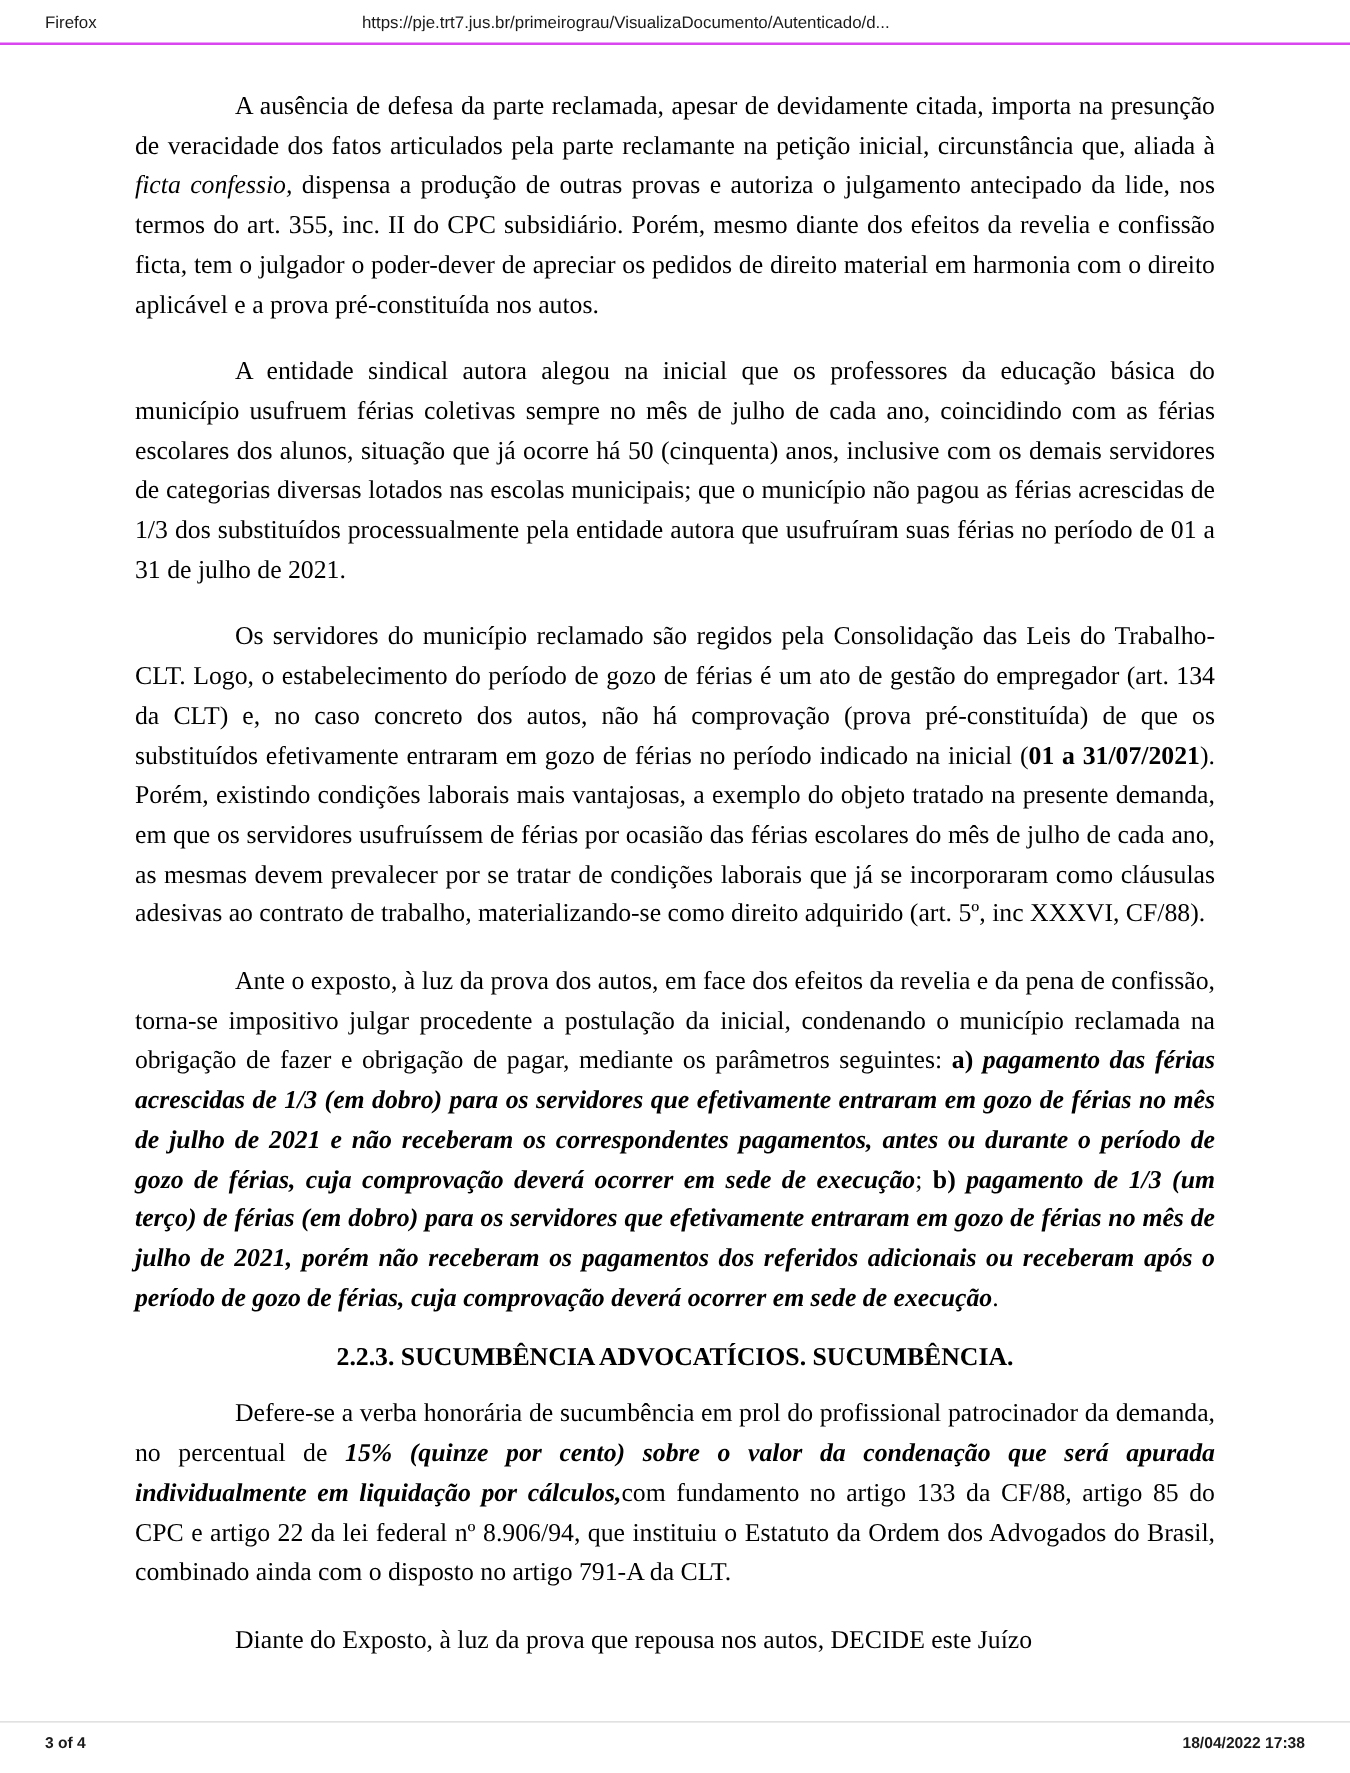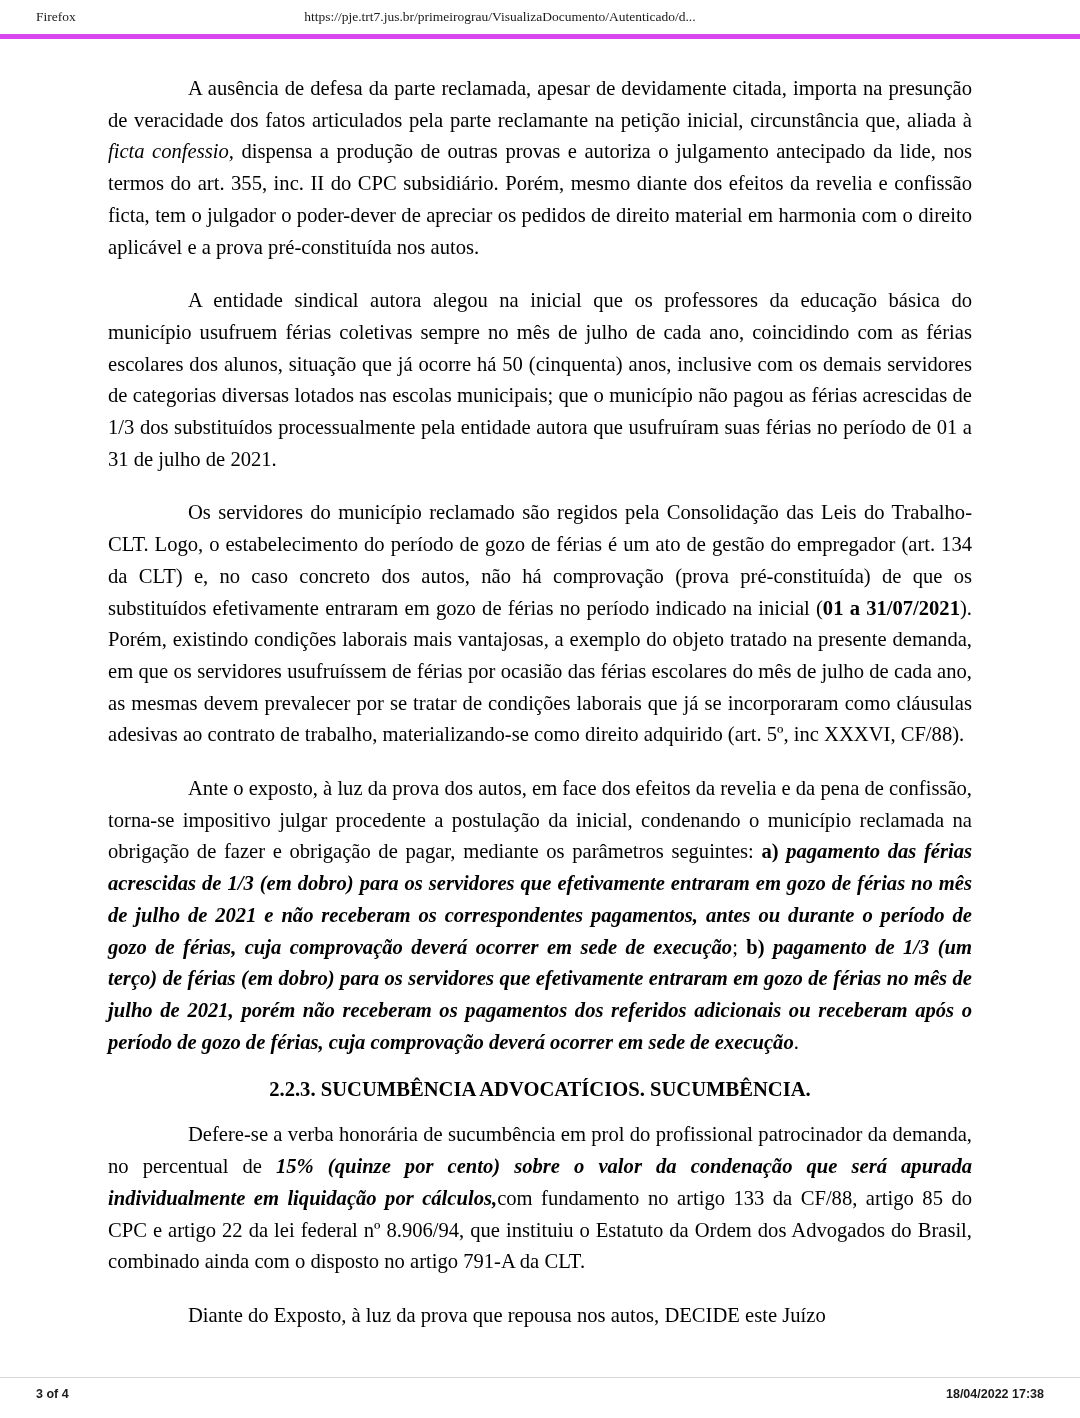--- a/index.html
+++ b/index.html
@@ -24,21 +24,21 @@
   }
   
   .print-header {
     position: absolute;
     top: 0;
     left: 0;
     width: 1080px;
     height: 34px;
     display: flex;
     align-items: center;
-    font-family: Liberation Serif, serif;
+    font-family: Liberation Sans, sans-serif;
     font-size: 13.5px;
     color: #1a1a1a;
     padding: 0 36px;
     box-sizing: border-box;
   }
   .print-header .browser-name {
     flex: 0 0 auto;
   }
   .print-header .doc-url {
     flex: 1 1 auto;
@@ -66,21 +66,21 @@
     font-weight: bold;
   }
   
   .sheet {
     position: absolute;
     top: 34px;
     left: 0;
     width: 1080px;
     height: 1344px;
     background: #ffffff;
-    border-top: 5px solid #d946ef;
+    border-top: 2px solid #d946ef;
     border-bottom: 1px solid #d8d8d8;
     box-sizing: border-box;
     padding: 34px 108px 0 108px;
   }
   .sheet-inner {
     width: 864px;
   }
   p.body-par {
     margin: 0 0 22px 0;
     font-size: 20.6px;

